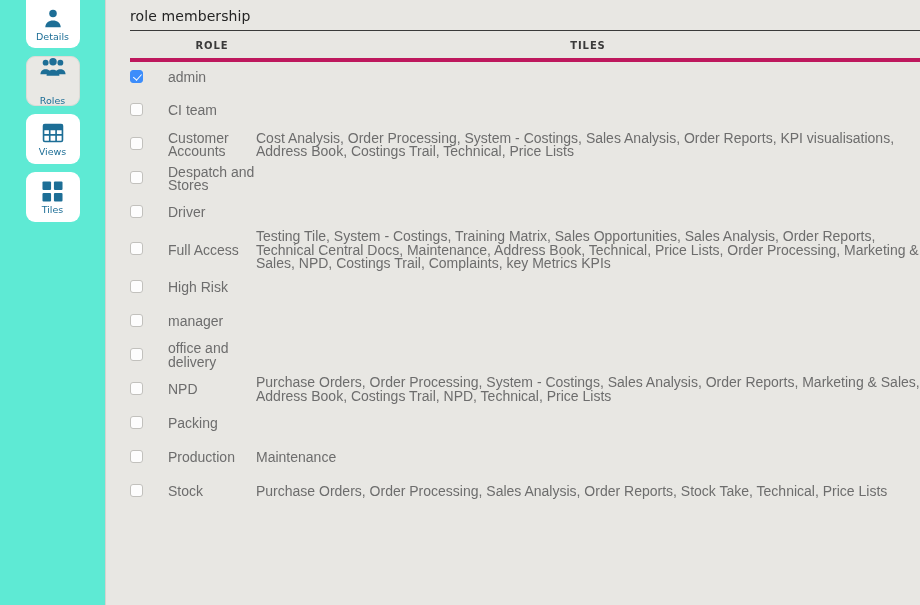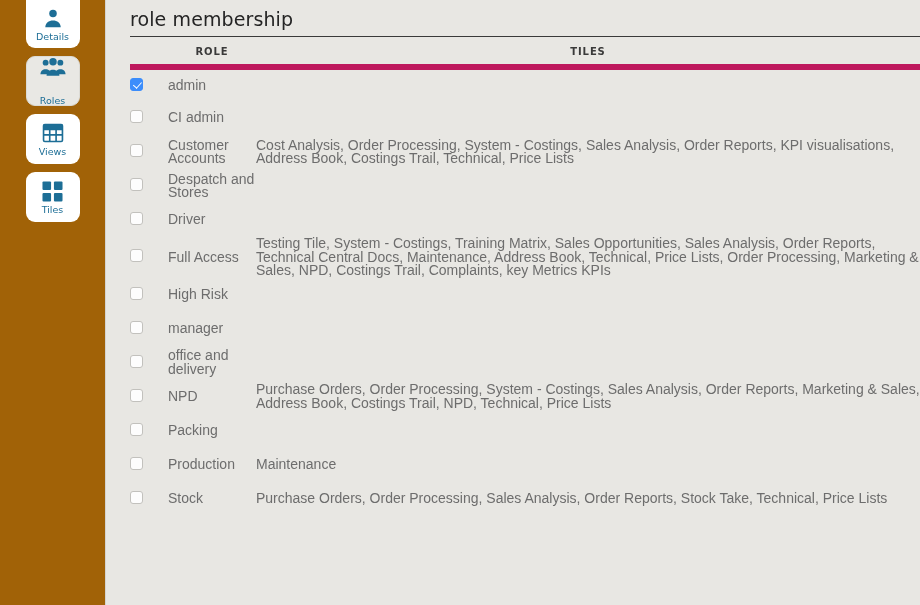--- a/index.html
+++ b/index.html
@@ -19,21 +19,21 @@
     width: 920px;
     height: 605px;
     display: flex;
   }
 
   
   .sidebar {
     width: 106px;
     min-width: 106px;
     height: 605px;
-    background: #a16207;
+    background: #5eead4;
     border-right: 1px solid #d4d3cf;
     box-sizing: border-box;
     padding-top: 0;
     display: flex;
     flex-direction: column;
     align-items: center;
   }
   .nav-tile {
     width: 54px;
     height: 50px;
@@ -78,21 +78,21 @@
     flex: 1;
     height: 605px;
     background: #e8e7e3;
     box-sizing: border-box;
     padding-left: 24px;
     padding-right: 0;
     position: relative;
     overflow: hidden;
   }
   .page-title {
-    font-size: 19px;
+    font-size: 14px;
     font-weight: 400;
     color: #242424;
     letter-spacing: 0.1px;
     padding-top: 8px;
     padding-bottom: 6px;
     font-family: "DejaVu Sans", "Liberation Sans", sans-serif;
   }
   .rule {
     height: 0;
     border-top: 1px solid #3a3a3a;
@@ -105,21 +105,21 @@
     border-collapse: collapse;
     table-layout: fixed;
   }
   table.grid th {
     font-size: 10px;
     font-weight: bold;
     color: #3a3a3a;
     letter-spacing: 0.9px;
     padding: 9px 0 7px 0;
     text-align: center;
-    border-bottom: 6px solid #be185d;
+    border-bottom: 4px solid #be185d;
     font-family: "DejaVu Sans", "Liberation Sans", sans-serif;
   }
   th.col-check { width: 38px; }
   th.col-role  { width: 88px; }
   th.col-tiles { width: auto; }
 
   table.grid td {
     vertical-align: middle;
     padding: 0;
     font-size: 14px;
@@ -236,21 +236,21 @@
         </tr>
       </thead>
       <tbody id="tbody">
           <tr class="row">
             <td class="cell-check"><span class="cb checked"></span></td>
             <td class="cell-role">admin</td>
             <td class="cell-tiles"></td>
           </tr>
           <tr class="row">
             <td class="cell-check"><span class="cb"></span></td>
-            <td class="cell-role">CI admin</td>
+            <td class="cell-role">CI team</td>
             <td class="cell-tiles"></td>
           </tr>
           <tr class="row">
             <td class="cell-check"><span class="cb"></span></td>
             <td class="cell-role">Customer Accounts</td>
             <td class="cell-tiles">Cost Analysis, Order Processing, System - Costings, Sales Analysis, Order Reports, KPI visualisations, Address Book, Costings Trail, Technical, Price Lists</td>
           </tr>
           <tr class="row">
             <td class="cell-check"><span class="cb"></span></td>
             <td class="cell-role">Despatch and Stores</td>

